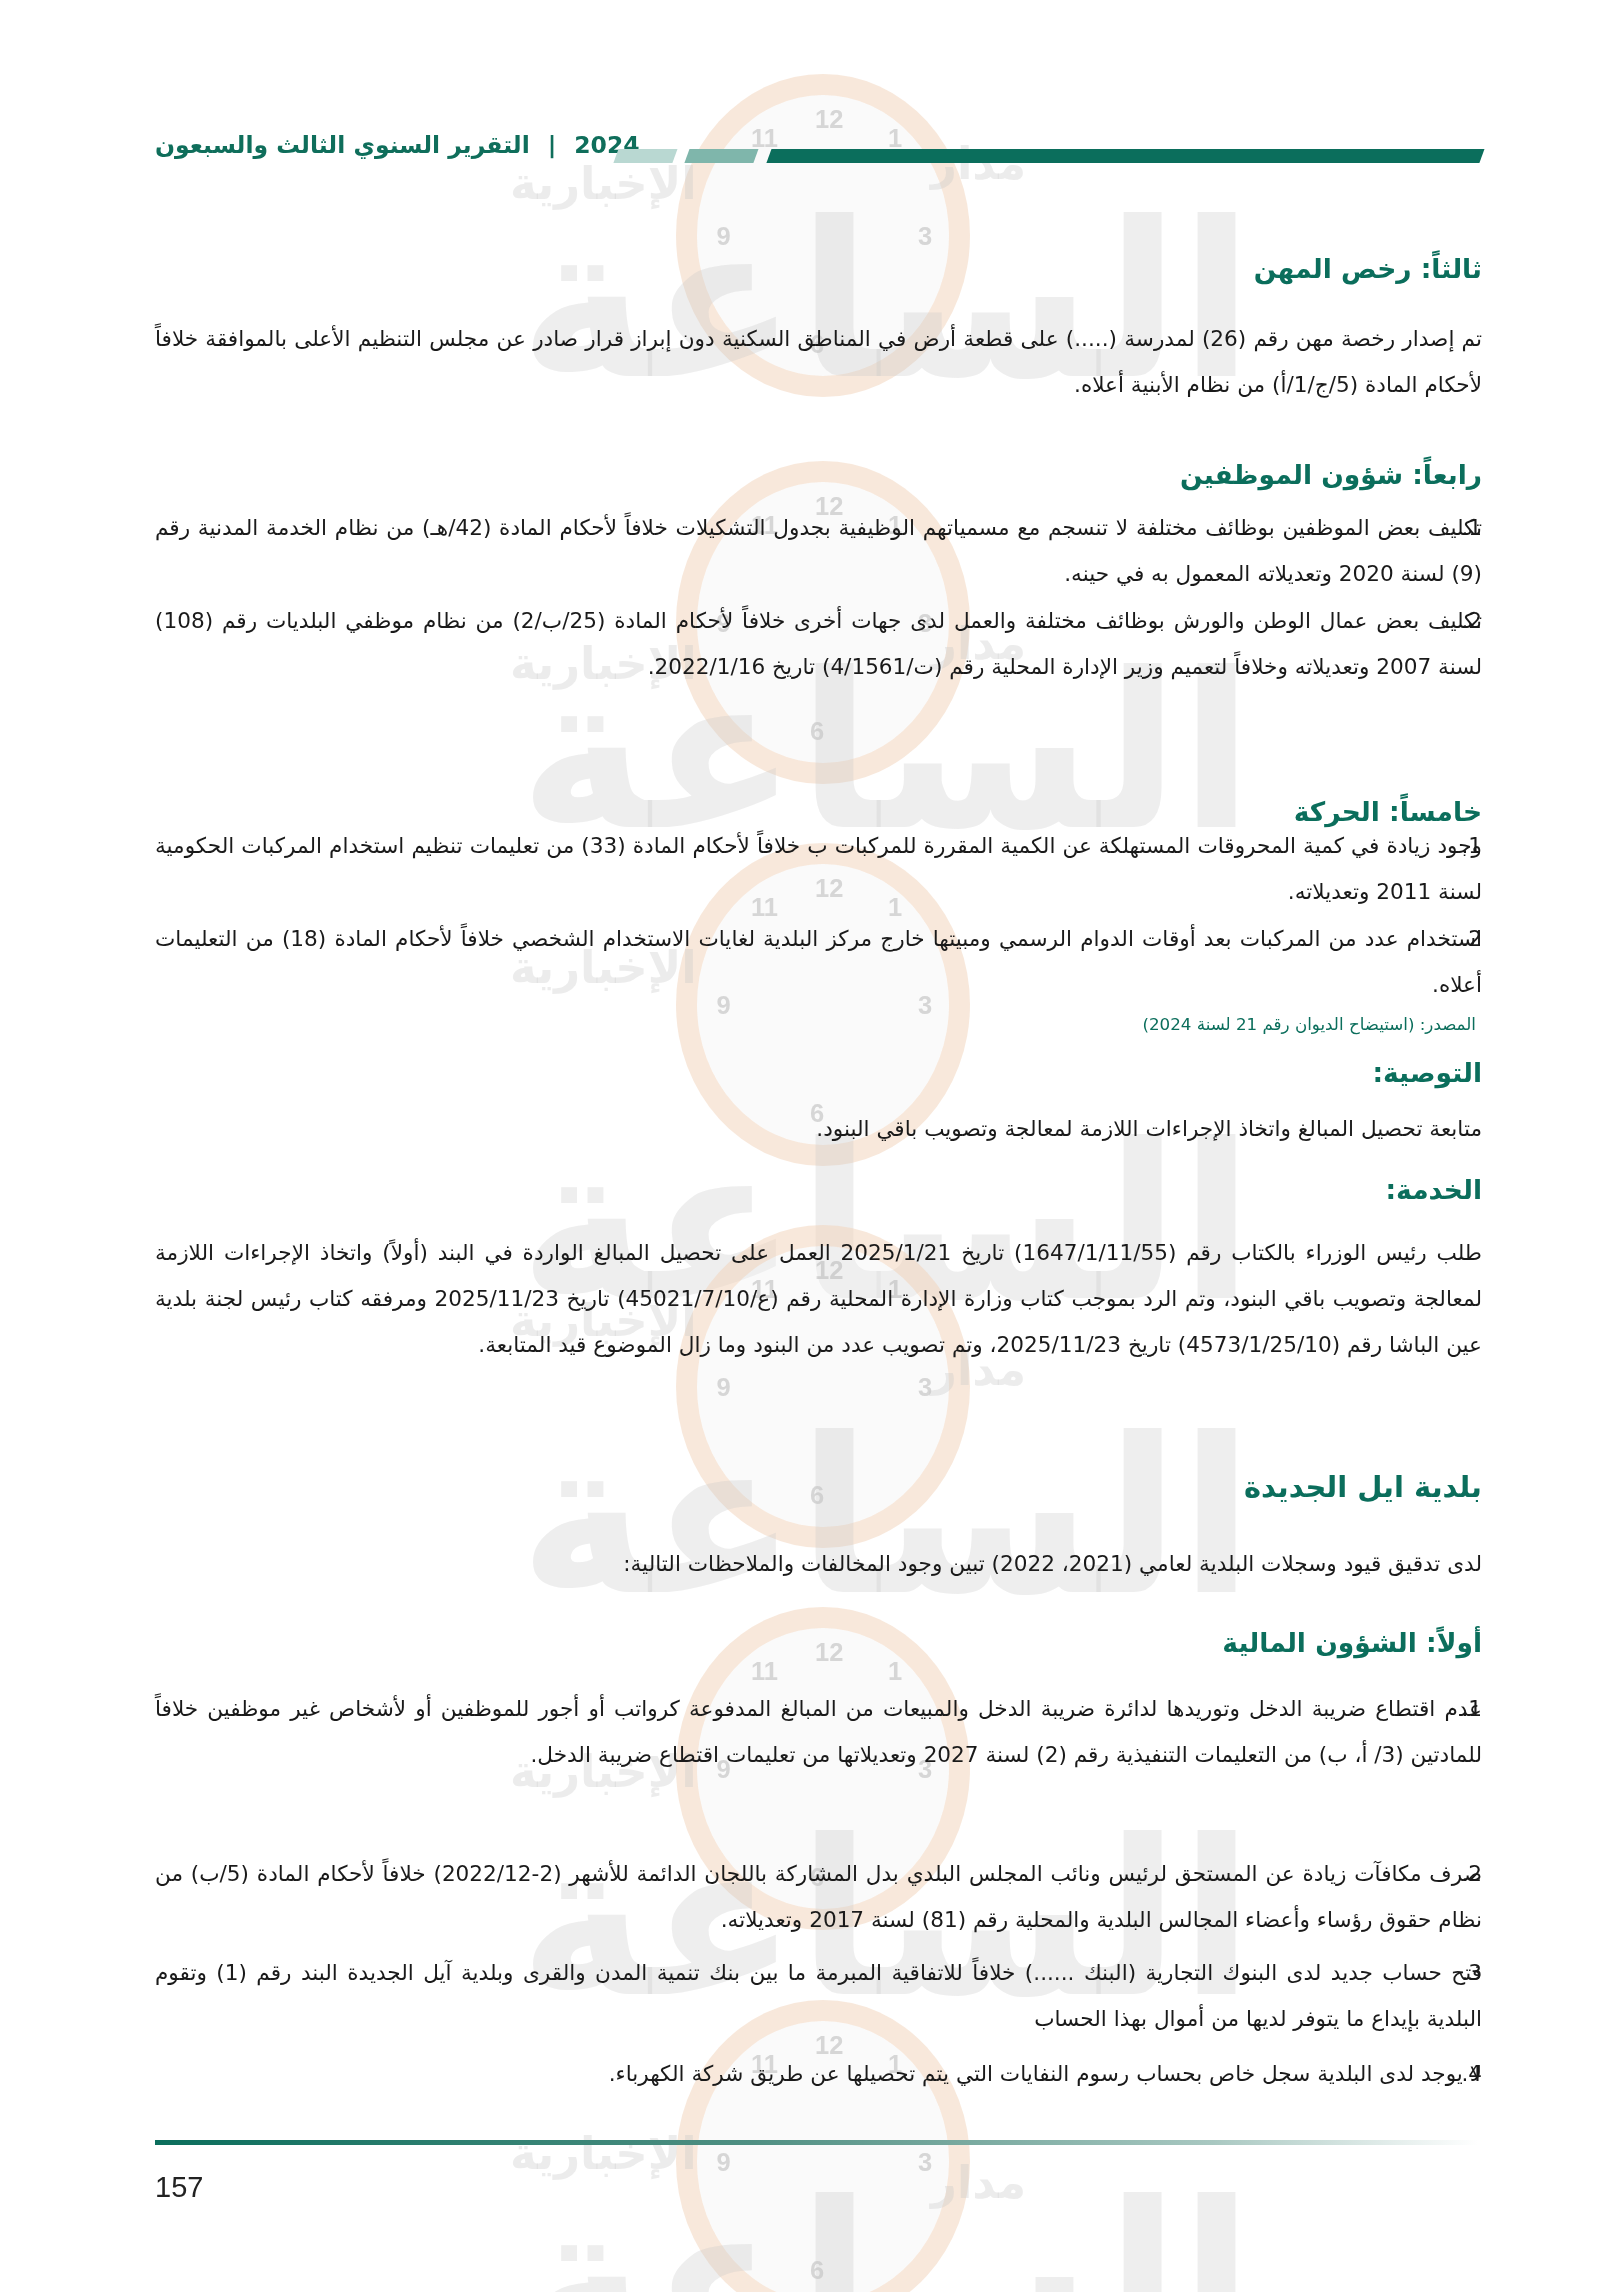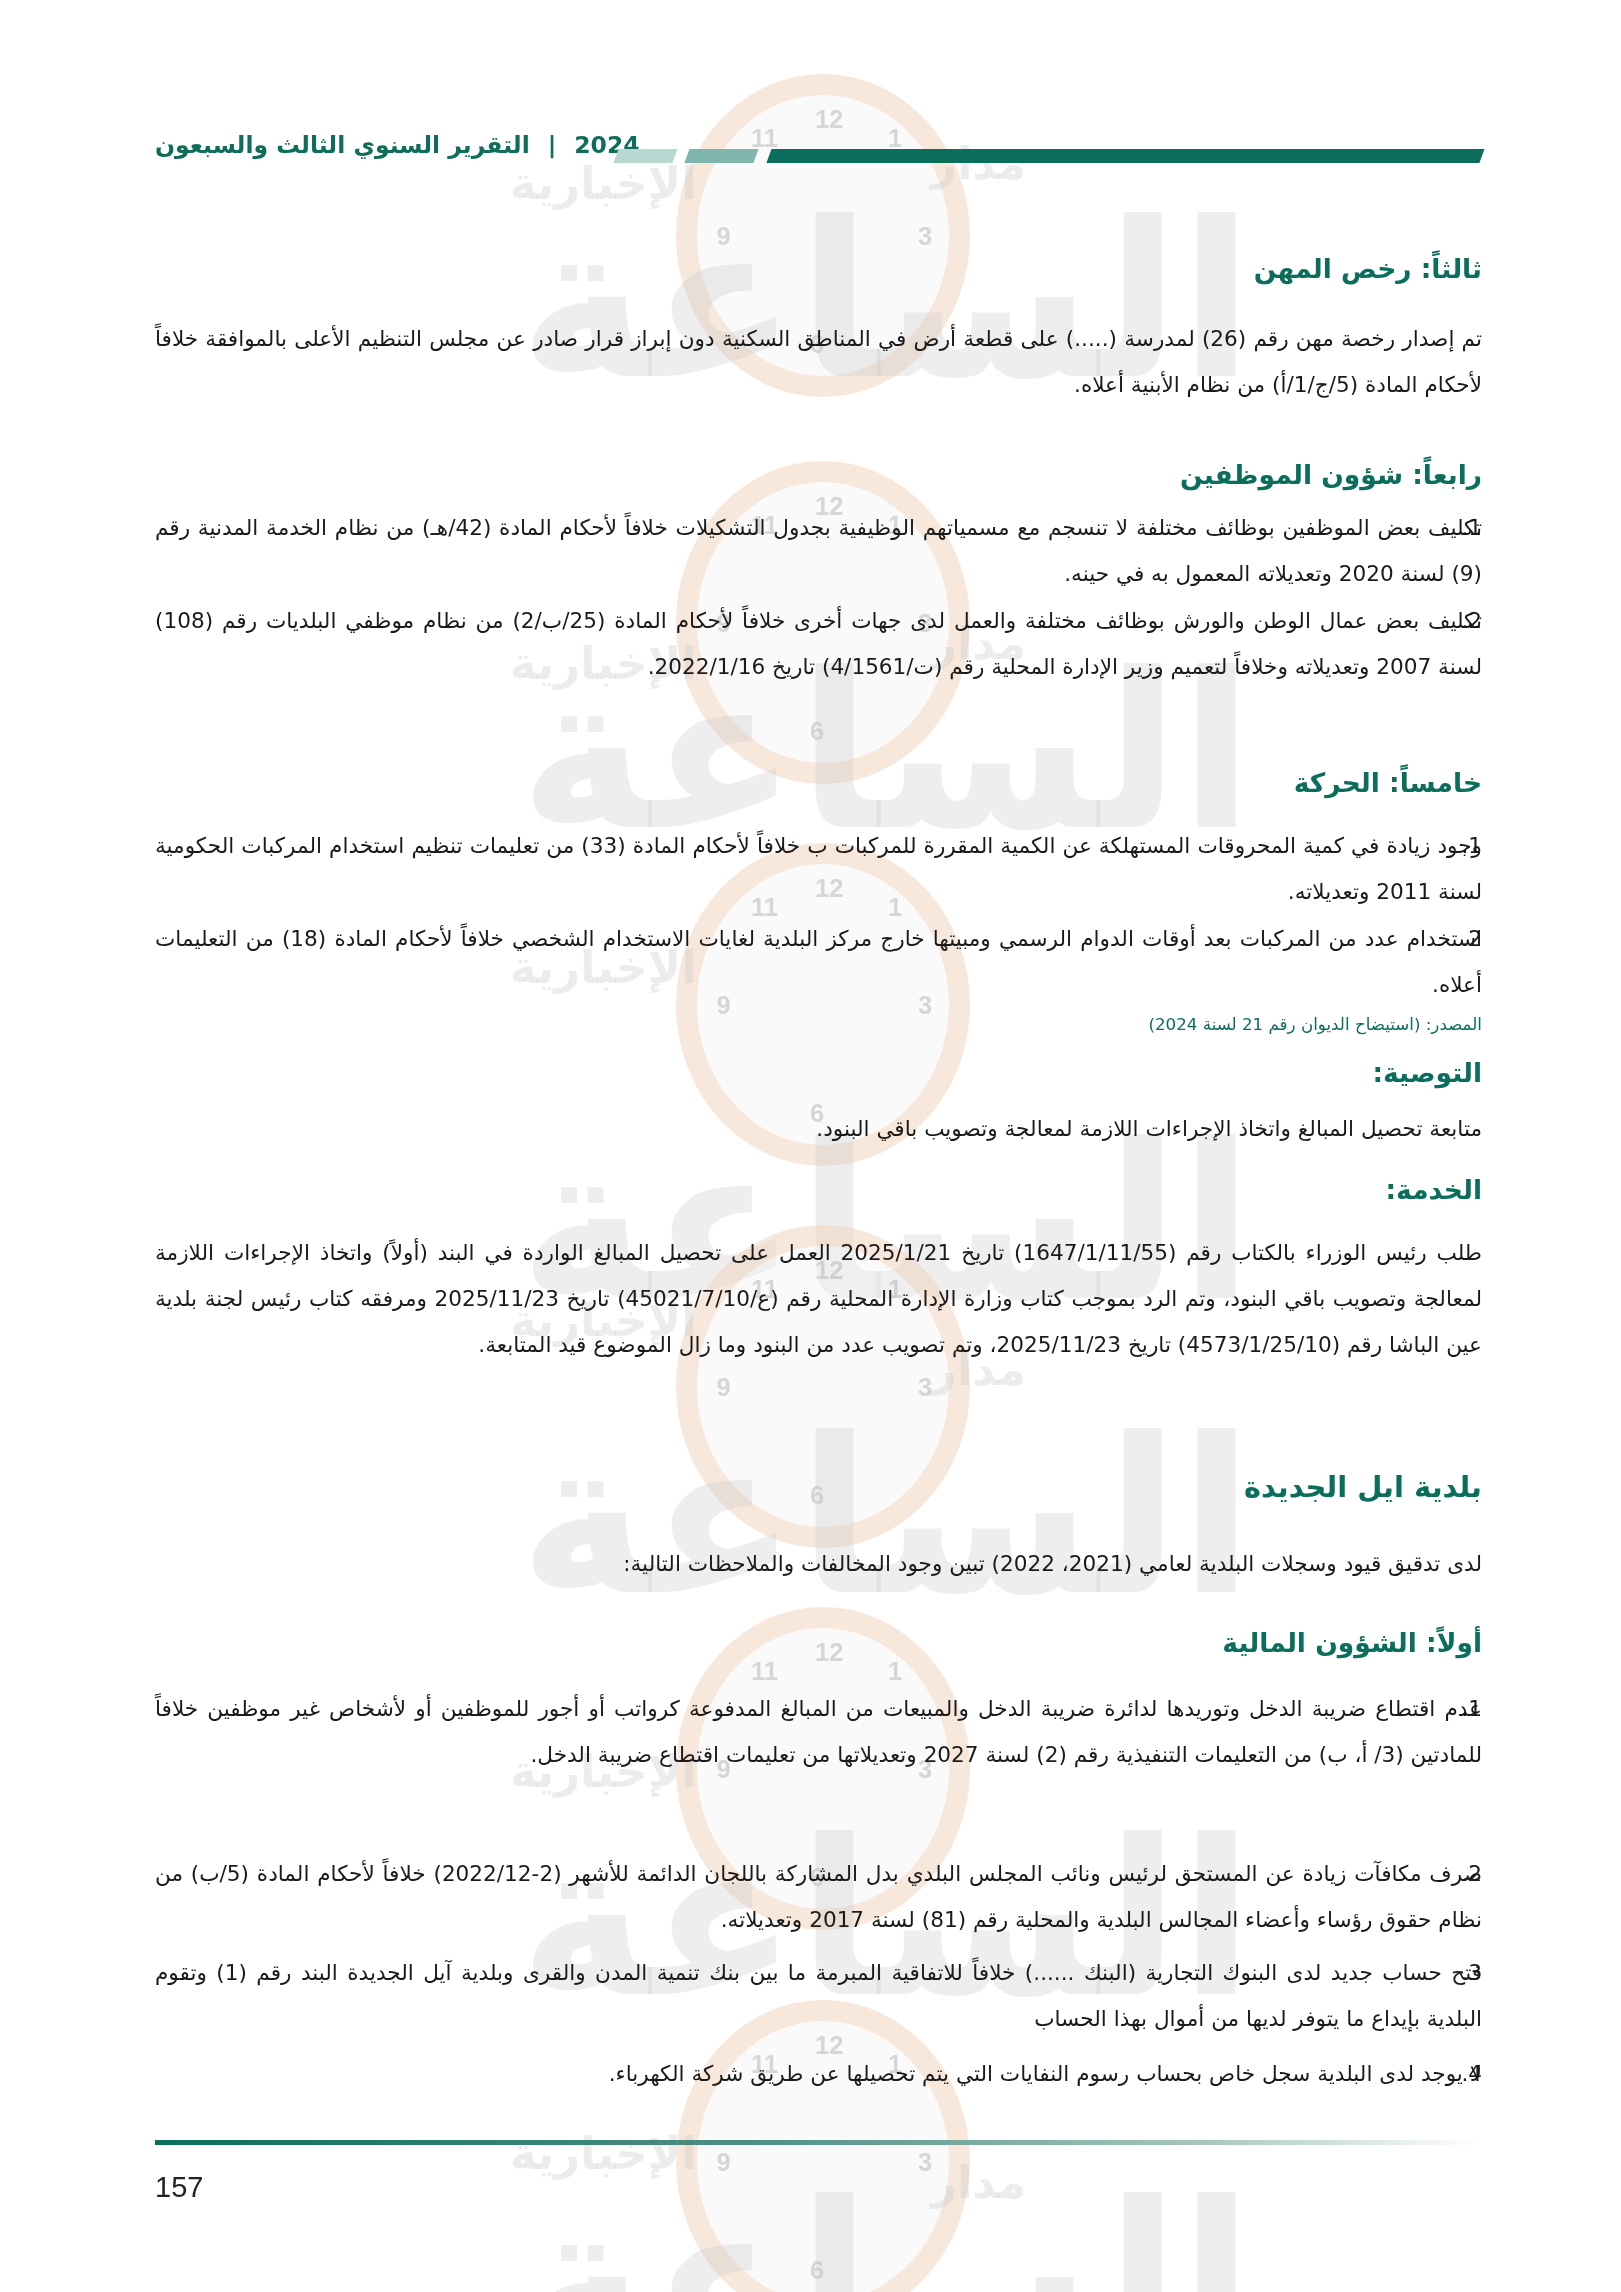--- a/index.html
+++ b/index.html
@@ -24,21 +24,21 @@
   .hb2 { left: 71px; width: 69px; background: #7fb6ab; }
   .hb3 { left: 153px; right: 0; background: #0b6e5c; }
 
   .content { position: absolute; top: 0; left: 0; width: 100%; z-index: 2; direction: rtl; }
   .h2 { position: absolute; right: 139px; font-family: "DejaVu Sans", sans-serif; font-weight: bold; font-size: 26.5px; color: #0b6e5c; }
   .h1 { position: absolute; right: 139px; font-family: "DejaVu Sans", sans-serif; font-weight: bold; font-size: 29px; color: #0b6e5c; margin-left: 12px; }
   .para { position: absolute; right: 139px; left: 155px; font-size: 21.6px; line-height: 46px; text-align: justify; text-align-last: right; }
   .item { position: absolute; right: 139px; left: 155px; font-size: 21.6px; line-height: 46px; }
   .item .num { position: absolute; right: 0; top: 0; width: 39px; }
   .item .txt { display: block; text-align: justify; text-align-last: right; }
-  .source { position: absolute; right: 139px; font-size: 16.7px; color: #0b6e5c; text-align: center; }
+  .source { position: absolute; right: 145px; font-size: 16.7px; color: #0b6e5c; text-align: center; }
 
   .footer-line { position: absolute; top: 2140px; left: 155px; width: 1323px; height: 4.9px;
     background: linear-gradient(to right, #0b6e5c 0%, #4f8f82 45%, #a9c8c1 80%, rgba(255,255,255,0) 100%); z-index: 2; }
   .page-num { position: absolute; top: 2171px; left: 155px; font-family: "Liberation Sans", sans-serif; font-size: 29px; color: #222; z-index: 2; }
 </style>
 </head>
 <body>
 
 <div class="wm">
   <div class="wm-clock" style="top:74px">
@@ -133,21 +133,21 @@
   <div class="h2" style="top:459px">رابعاً: شؤون الموظفين</div>
   <div class="item" style="top:505px">
     <span class="num">1.</span>
     <span class="txt">تكليف بعض الموظفين بوظائف مختلفة لا تنسجم مع مسمياتهم الوظيفية بجدول التشكيلات خلافاً لأحكام المادة (42/هـ) من نظام الخدمة المدنية رقم (9) لسنة 2020 وتعديلاته المعمول به في حينه.</span>
   </div>
   <div class="item" style="top:598px">
     <span class="num">2.</span>
     <span class="txt">تكليف بعض عمال الوطن والورش بوظائف مختلفة والعمل لدى جهات أخرى خلافاً لأحكام المادة (25/ب/2) من نظام موظفي البلديات رقم (108) لسنة 2007 وتعديلاته وخلافاً لتعميم وزير الإدارة المحلية رقم (ت/4/1561) تاريخ 2022/1/16.</span>
   </div>
 
-  <div class="h2" style="top:767px">خامساً: الحركة</div>
+  <div class="h2" style="top:796px">خامساً: الحركة</div>
   <div class="item" style="top:823px">
     <span class="num">1.</span>
     <span class="txt">وجود زيادة في كمية المحروقات المستهلكة عن الكمية المقررة للمركبات ب خلافاً لأحكام المادة (33) من تعليمات تنظيم استخدام المركبات الحكومية لسنة 2011 وتعديلاته.</span>
   </div>
   <div class="item" style="top:916px">
     <span class="num">2.</span>
     <span class="txt">استخدام عدد من المركبات بعد أوقات الدوام الرسمي ومبيتها خارج مركز البلدية لغايات الاستخدام الشخصي خلافاً لأحكام المادة (18) من التعليمات أعلاه.</span>
   </div>
   <div class="source" style="top:1014px">المصدر: (استيضاح الديوان رقم 21 لسنة 2024)</div>
 

